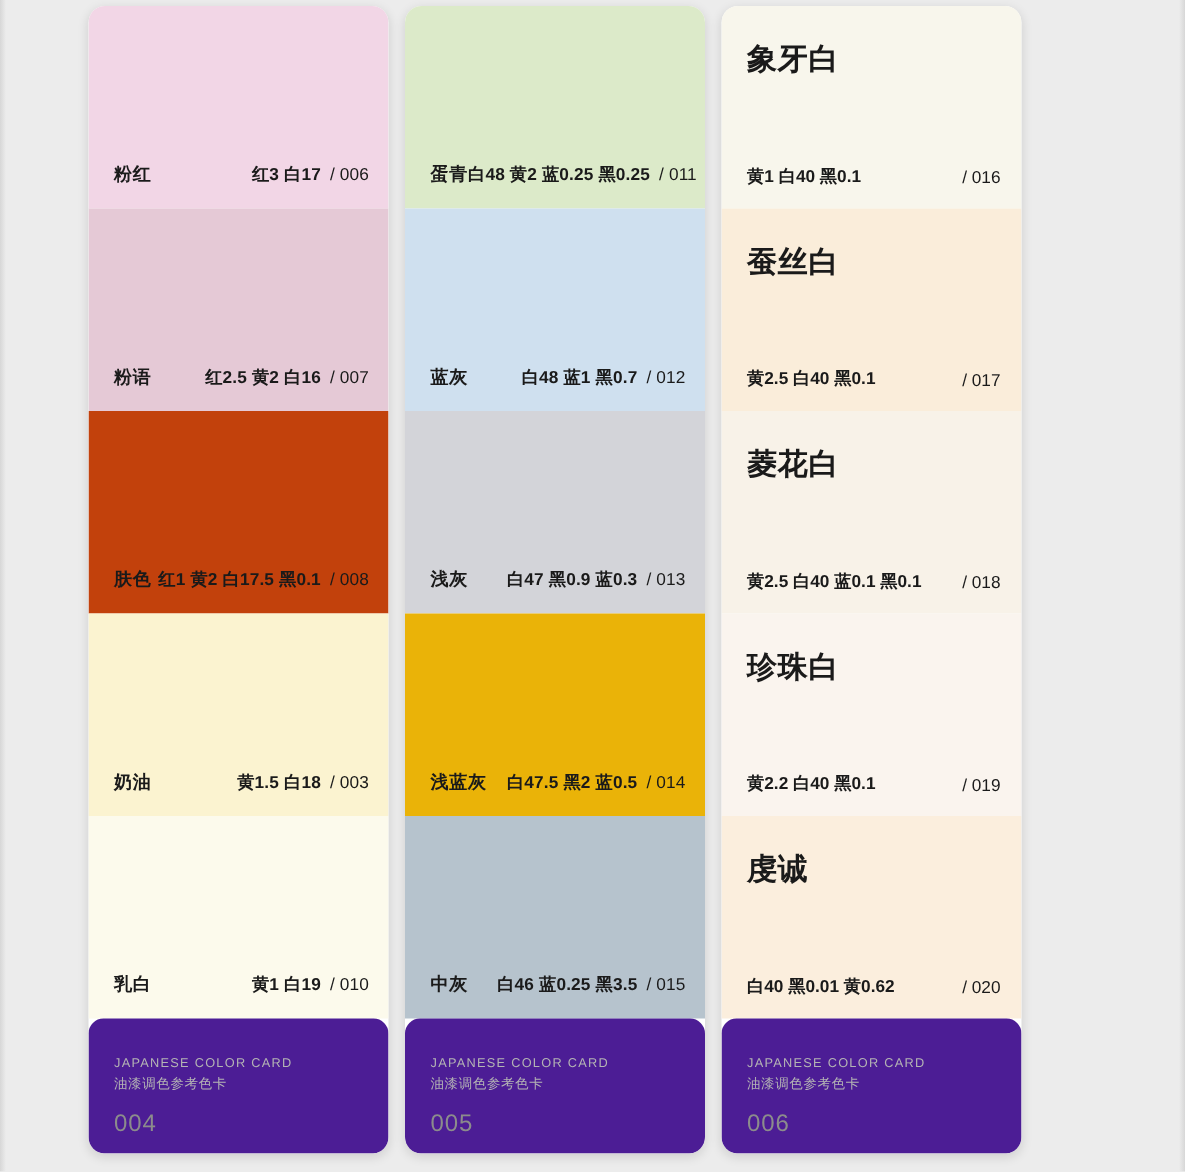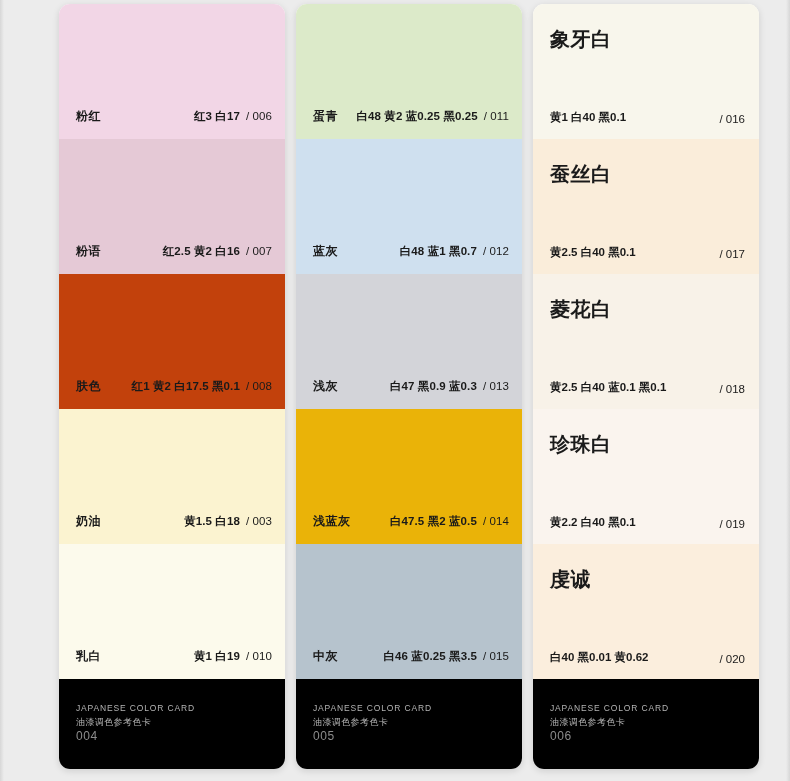--- a/index.html
+++ b/index.html
@@ -43,21 +43,21 @@
     width: 790px;
     height: 781px;
     display: flex;
     gap: 11px;
     padding: 4px 0 0 59px;
     box-sizing: border-box;
   }
 
   
   .card {
-    width: 226px;
+    width: 200px;
     height: 765px;
     background: #ffffff;
     border-radius: 11px;
     overflow: hidden;
     box-shadow: 0 2px 7px rgba(0,0,0,0.13);
     display: flex;
     flex-direction: column;
     flex: 0 0 auto;
   }
 
@@ -126,22 +126,23 @@
     right: 14px;
     bottom: 14px;
     font-size: 11.5px;
     color: #1a1a1a;
     white-space: nowrap;
   }
 
   
   .card-footer {
     flex: 1 1 auto;
-    background: #000000;
-    position: relative;
+    background: #4c1d95;
+    position: relative;
+    border-radius: 10px;
   }
   .footer-brand {
     position: absolute;
     left: 17px;
     top: 24px;
     font-size: 8.5px;
     letter-spacing: 0.85px;
     color: #b4b4b4;
     white-space: nowrap;
   }
@@ -150,22 +151,22 @@
     left: 17px;
     top: 37px;
     font-size: 9px;
     letter-spacing: 0.4px;
     color: #b4b4b4;
     white-space: nowrap;
   }
   .footer-number {
     position: absolute;
     left: 17px;
-    top: 50px;
-    font-size: 12px;
+    top: 62px;
+    font-size: 16px;
     color: #8c8c8c;
     letter-spacing: 0.6px;
   }
 </style>
 </head>
 <body>
 
 <div id="page">
   <div class="page-edge left"></div>
   <div class="page-edge right"></div>

